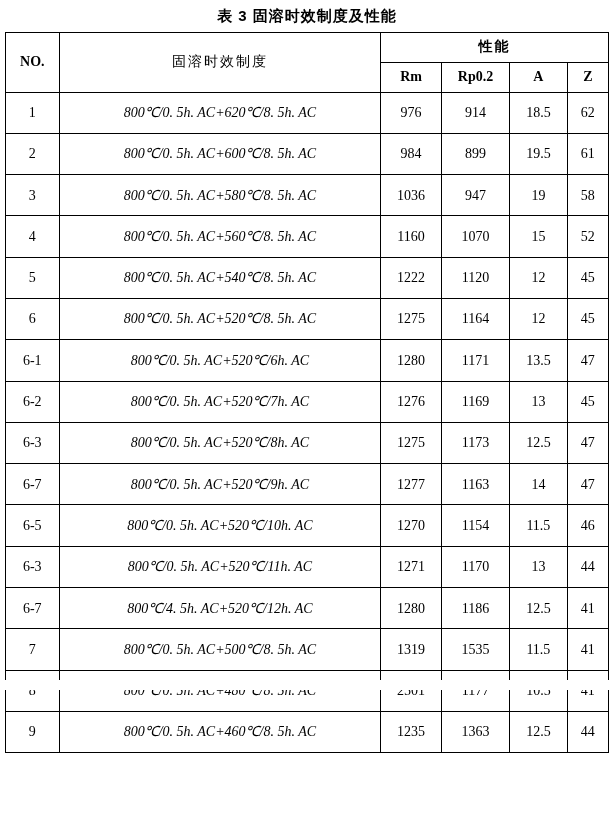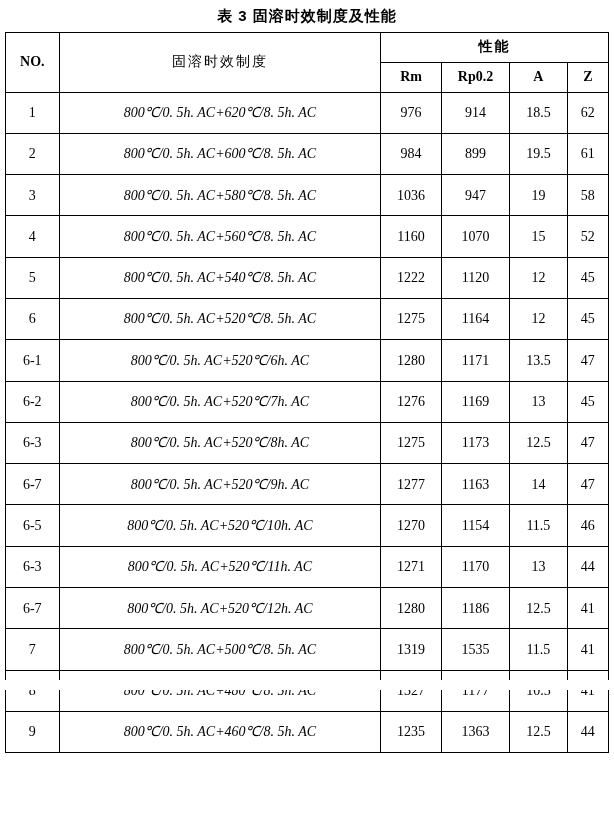--- a/index.html
+++ b/index.html
@@ -220,38 +220,38 @@
       <tr>
         <td class="col-no">6-3</td>
         <td class="col-regime">800℃/0. 5h. AC+520℃/11h. AC</td>
         <td class="col-val">1271</td>
         <td class="col-val">1170</td>
         <td class="col-val">13</td>
         <td class="col-val">44</td>
       </tr>
       <tr>
         <td class="col-no">6-7</td>
-        <td class="col-regime">800℃/0. 5h. AC+520℃/12h. AC</td>
+        <td class="col-regime">800℃/4. 5h. AC+520℃/12h. AC</td>
         <td class="col-val">1280</td>
         <td class="col-val">1186</td>
         <td class="col-val">12.5</td>
         <td class="col-val">41</td>
       </tr>
       <tr>
         <td class="col-no">7</td>
         <td class="col-regime">800℃/0. 5h. AC+500℃/8. 5h. AC</td>
         <td class="col-val">1319</td>
         <td class="col-val">1535</td>
         <td class="col-val">11.5</td>
         <td class="col-val">41</td>
       </tr>
       <tr>
         <td class="col-no">8</td>
         <td class="col-regime">800℃/0. 5h. AC+480℃/8. 5h. AC</td>
-        <td class="col-val">1327</td>
+        <td class="col-val">2501</td>
         <td class="col-val">1177</td>
         <td class="col-val">10.5</td>
         <td class="col-val">41</td>
       </tr>
       <tr>
         <td class="col-no">9</td>
         <td class="col-regime">800℃/0. 5h. AC+460℃/8. 5h. AC</td>
         <td class="col-val">1235</td>
         <td class="col-val">1363</td>
         <td class="col-val">12.5</td>

